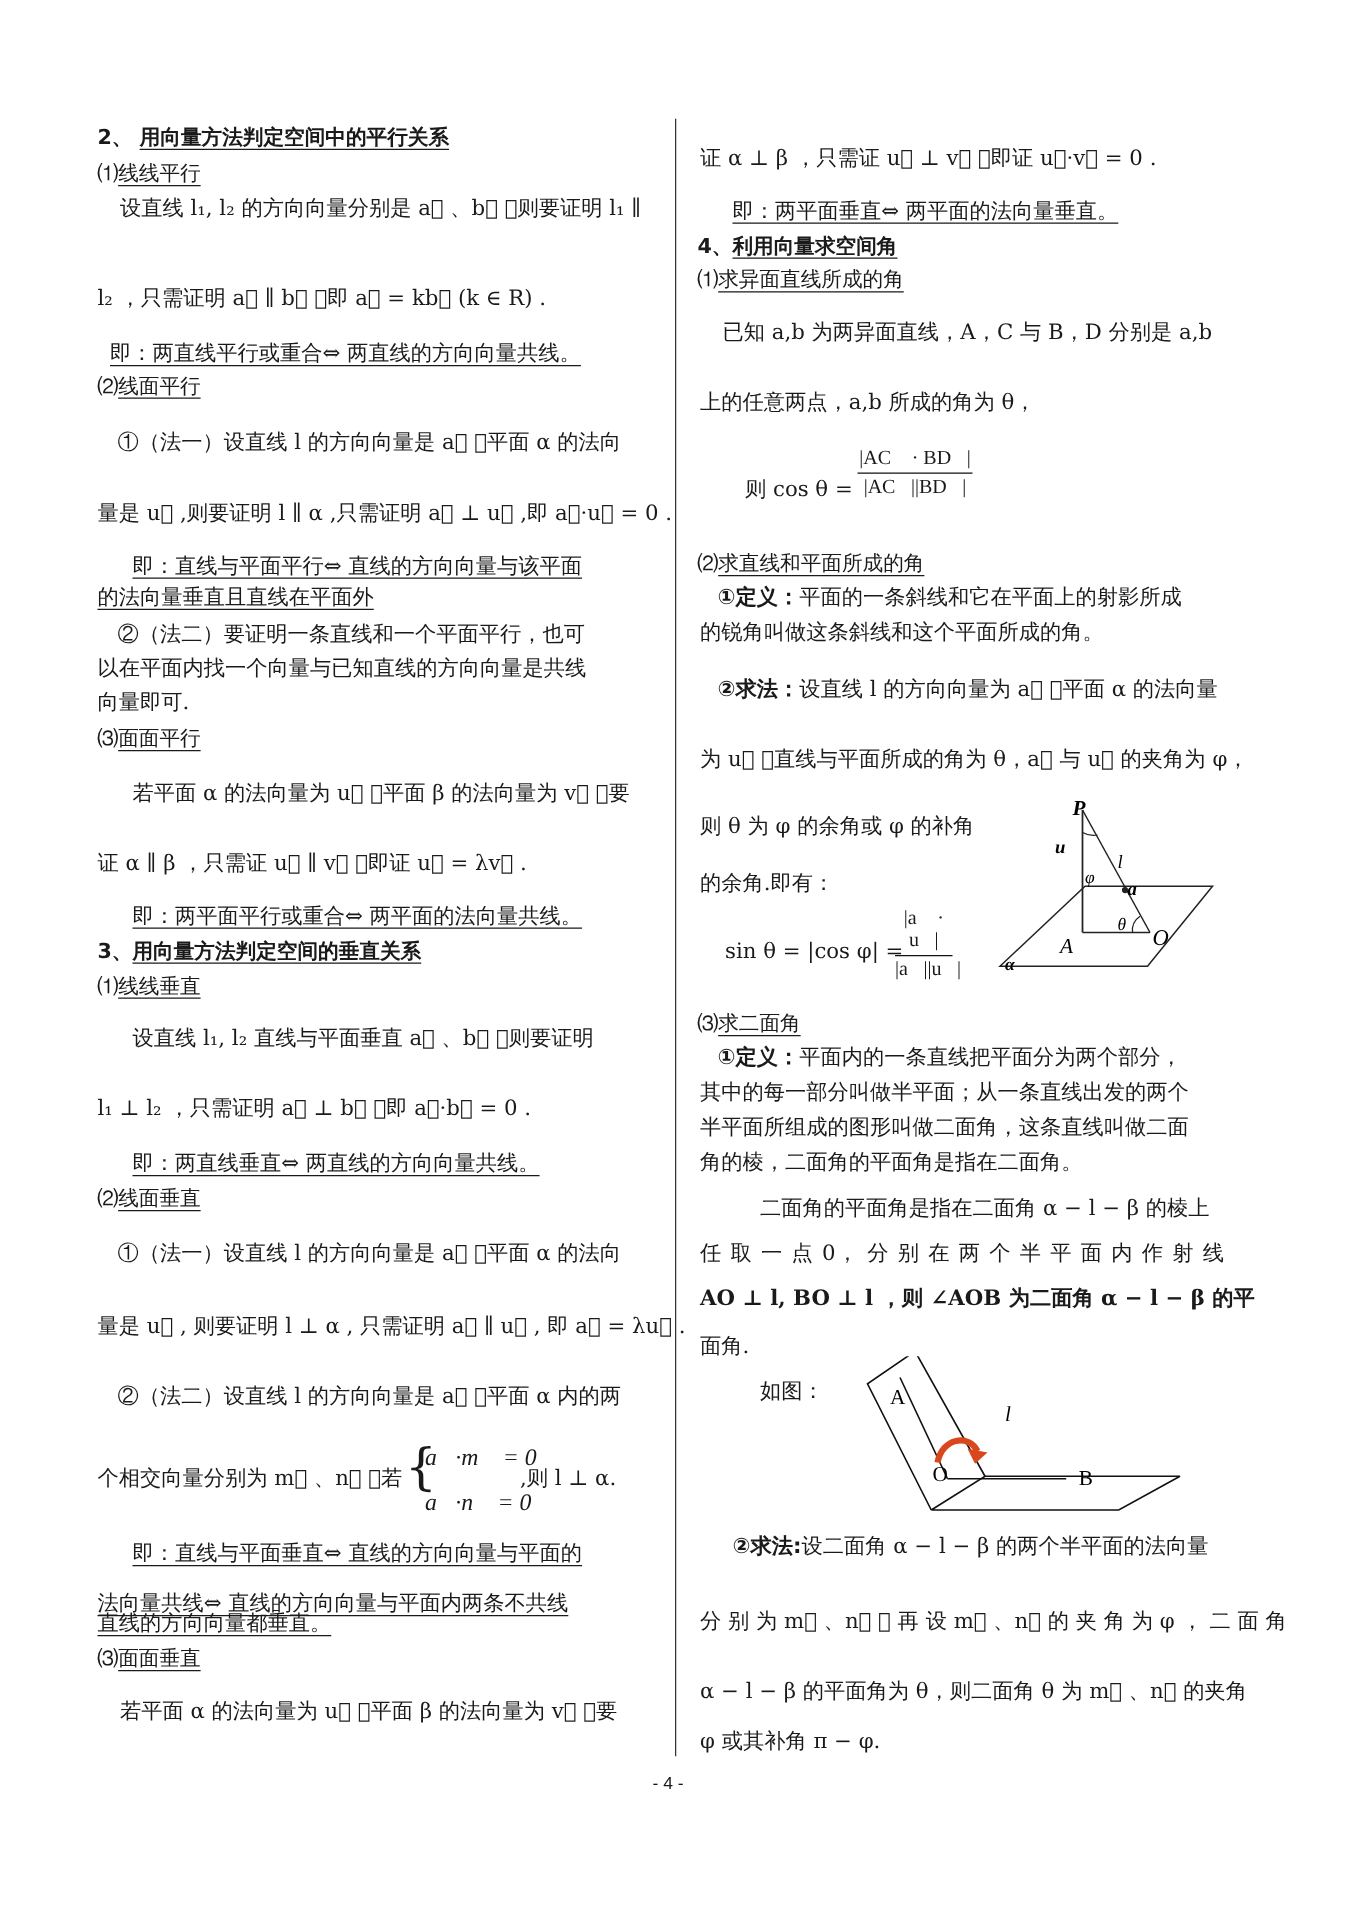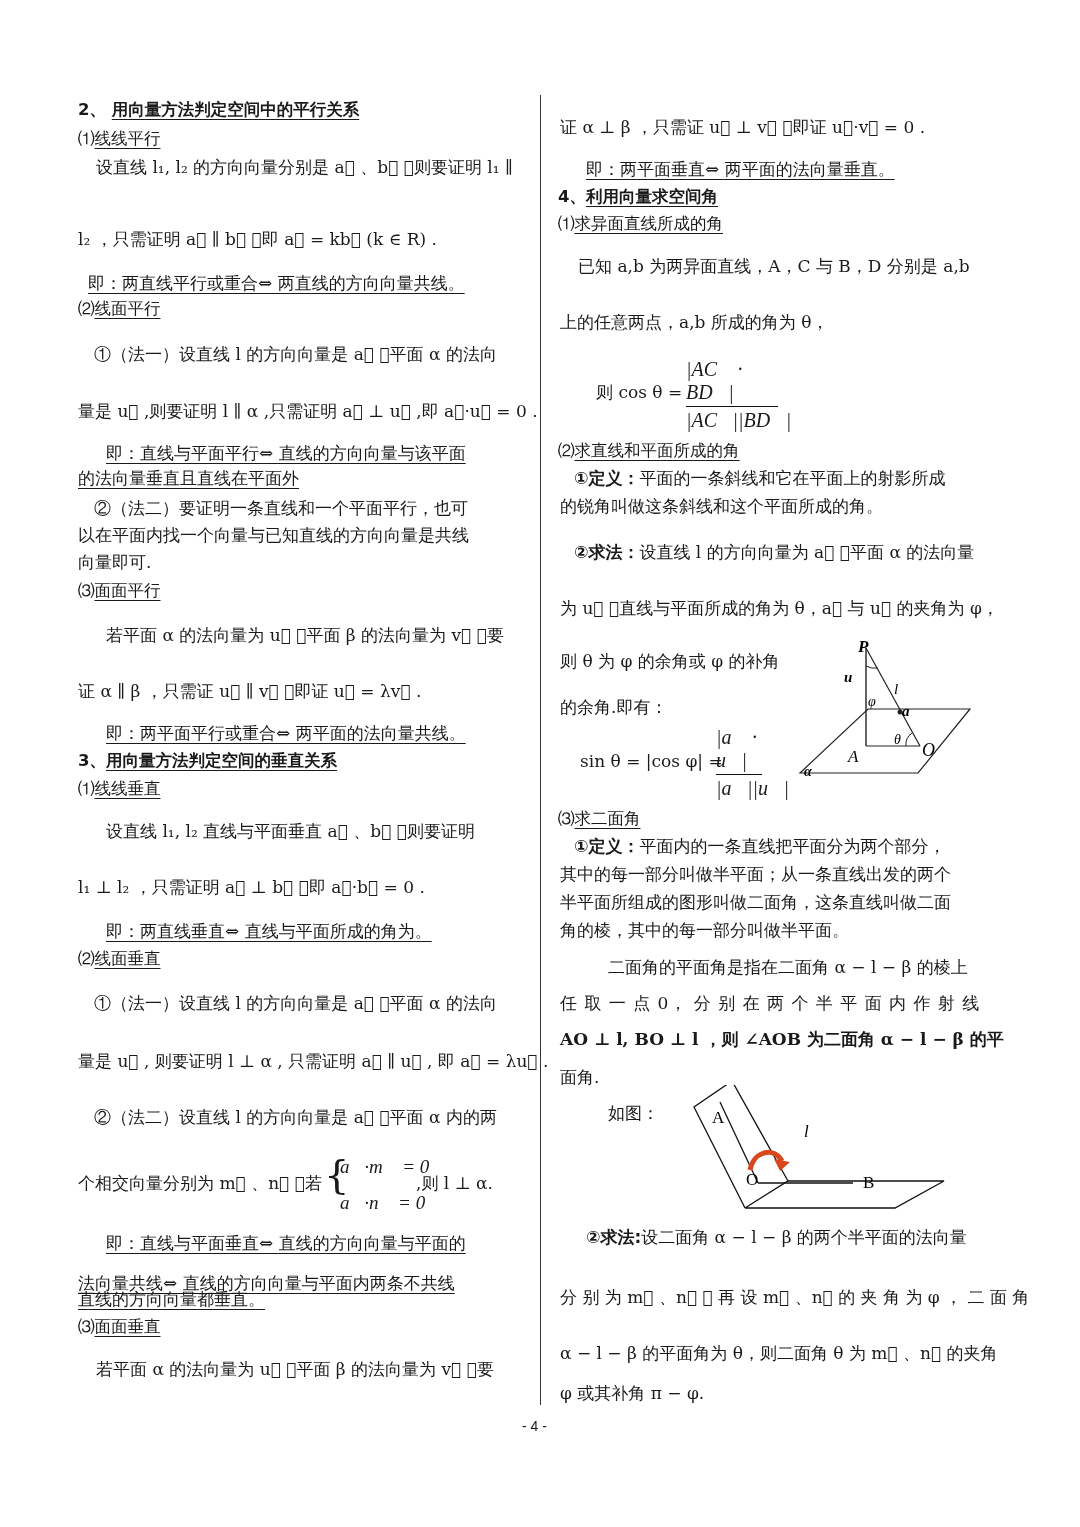--- a/index.html
+++ b/index.html
@@ -8,21 +8,21 @@
   .col { position: absolute; top: 0; }
   .col-left { left: 78px; width: 445px; }
   .col-right { left: 558px; width: 448px; }
   .divider { position: absolute; left: 540px; top: 95px; width: 1px; height: 1310px; background: #333; }
   .line { position: absolute; white-space: nowrap; font-size: 17px; line-height: 22px; }
   .h1 { font-family: "DejaVu Sans", "Liberation Sans", sans-serif; font-weight: bold; font-size: 16.5px; }
   .h2 { font-family: "DejaVu Sans", "Liberation Sans", sans-serif; font-size: 16.5px; }
   .u { text-decoration: underline; text-underline-offset: 4px; }
   .b { font-weight: bold; font-family: "DejaVu Sans", "Liberation Sans", sans-serif; }
   .m { font-family: "Liberation Serif", "DejaVu Serif", serif; font-style: italic; font-size: 19px; }
-  .frac { position: absolute; font-family: "Liberation Serif", serif; font-style: italic; font-size: 20px; }
+  .frac { position: absolute; font-family: "Liberation Serif", serif; font-size: 16px; text-align: center; }
   .frac .bar { border-top: 1px solid #111; margin: 2px 0; }
   .page-num { position: absolute; left: 522px; top: 1418px; font-size: 14px; font-family: "Liberation Sans", sans-serif; }
   svg { position: absolute; }
 </style>
 </head>
 <body>
 
 <div class="divider"></div>
 
 <div class="col col-left">
@@ -56,21 +56,21 @@
   <div class="line u" style="top:722px; left:28px;">即：两平面平行或重合⇔ 两平面的法向量共线。</div>
 
   <div class="line h1" style="top:750px;">
     <span>3、</span><span class="u">用向量方法判定空间的垂直关系</span>
   </div>
   <div class="line h2" style="top:778px;">
     <span>⑴</span><span class="u">线线垂直</span>
   </div>
   <div class="line" style="top:820px; left:28px;">设直线 l₁, l₂ 直线与平面垂直 a⃗ 、b⃗ ，则要证明</div>
   <div class="line" style="top:876px;">l₁ ⊥ l₂ ，只需证明 a⃗ ⊥ b⃗ ，即 a⃗·b⃗ = 0 .</div>
-  <div class="line u" style="top:920px; left:28px;">即：两直线垂直⇔ 直线与平面所成的角为。</div>
+  <div class="line u" style="top:920px; left:28px;">即：两直线垂直⇔ 两直线的方向向量共线。</div>
 
   <div class="line h2" style="top:948px;">
     <span>⑵</span><span class="u">线面垂直</span>
   </div>
   <div class="line" style="top:992px; left:16px;">①（法一）设直线 l 的方向向量是 a⃗ ，平面 α 的法向</div>
   <div class="line" style="top:1050px;">量是 u⃗ , 则要证明 l ⊥ α , 只需证明 a⃗ ∥ u⃗ , 即 a⃗ = λu⃗ .</div>
   <div class="line" style="top:1106px; left:16px;">②（法二）设直线 l 的方向向量是 a⃗ ，平面 α 内的两</div>
   <div class="line" style="top:1172px;">
     <span>个相交向量分别为 m⃗ 、n⃗ ，若</span>
   </div>
@@ -128,21 +128,21 @@
   </div>
 
   <div class="line h2" style="top:808px;">
     <span>⑶</span><span class="u">求二面角</span>
   </div>
   <div class="line" style="top:835px; left:16px;">
     <span class="b">①定义：</span><span>平面内的一条直线把平面分为两个部分，</span>
   </div>
   <div class="line" style="top:863px; left:2px;">其中的每一部分叫做半平面；从一条直线出发的两个</div>
   <div class="line" style="top:891px; left:2px;">半平面所组成的图形叫做二面角，这条直线叫做二面</div>
-  <div class="line" style="top:919px; left:2px;">角的棱，其中的每一部分叫做半平面。</div>
+  <div class="line" style="top:919px; left:2px;">角的棱，二面角的平面角是指在二面角。</div>
   <div class="line" style="top:956px; left:50px;">二面角的平面角是指在二面角 α − l − β 的棱上</div>
   <div class="line" style="top:992px; left:2px; letter-spacing:1px;">任 取 一 点 0， 分 别 在 两 个 半 平 面 内 作 射 线</div>
   <div class="line" style="top:1028px; left:2px;font-weight:bold;">AO ⊥ l, BO ⊥ l ，则 ∠AOB 为二面角 α − l − β 的平</div>
   <div class="line" style="top:1066px; left:2px;">面角.</div>
   <div class="line" style="top:1102px; left:50px;">如图：</div>
 
   <div class="line" style="top:1226px; left:28px;">
     <span class="b">②求法:</span><span>设二面角 α − l − β 的两个半平面的法向量</span>
   </div>
   <div class="line" style="top:1286px; left:2px;">分 别 为 m⃗ 、n⃗ ， 再 设 m⃗ 、n⃗ 的 夹 角 为 φ ， 二 面 角</div>

